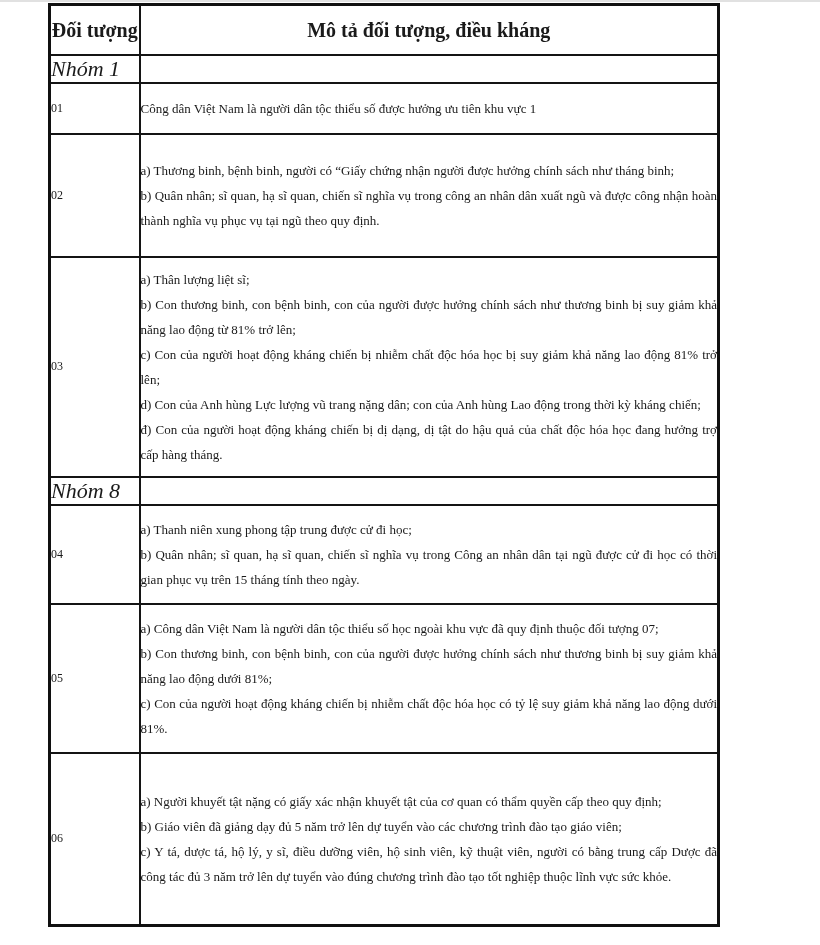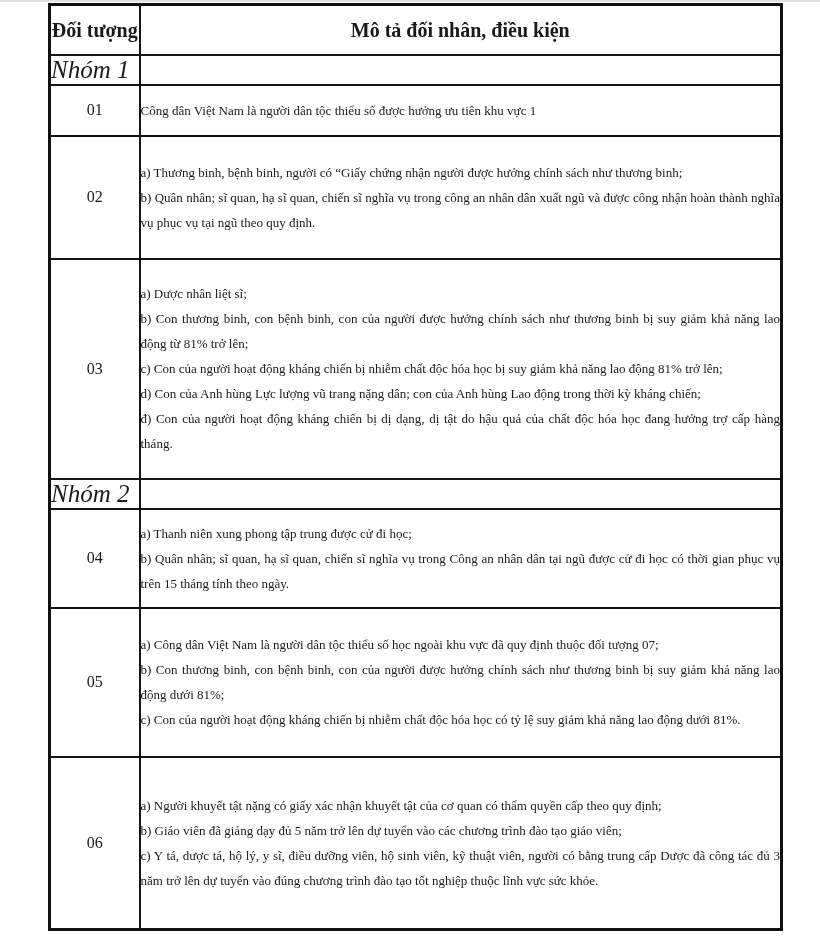--- a/index.html
+++ b/index.html
@@ -21,21 +21,21 @@
     position: absolute;
     top: 0; left: 0;
     width: 820px; height: 2px;
     background: #c8c8c8;
     opacity: 0.55;
   }
   table.main {
     position: absolute;
     top: 3px;
     left: 48px;
-    width: 735px;
+    width: 672px;
     border-collapse: collapse;
     table-layout: fixed;
     border: 3px solid #101010;
   }
   table.main th,
   table.main td {
     border: 2px solid #141414;
     padding: 0;
     vertical-align: middle;
   }
@@ -43,26 +43,26 @@
     width: 90px;
   }
   th {
     font-weight: bold;
     font-size: 20px;
     line-height: 26px;
     text-align: center;
     padding: 1px 6px;
   }
   td.id-cell {
-    text-align: center;
-    font-size: 16px;
+    text-align: left;
+    font-size: 12px;
   }
   td.group-cell {
     font-style: italic;
-    font-size: 25px;
+    font-size: 22px;
     padding: 1px 2px 2px 7px;
     text-align: left;
   }
   td.desc-cell {
     padding: 1px 6px 2px 8px;
   }
   td.desc-cell p {
     margin: 0;
     font-size: 13px;
     line-height: 25px;
@@ -80,56 +80,56 @@
 
   <table class="main">
     <colgroup>
       <col style="width:90px">
       <col>
     </colgroup>
 
     <tbody>
         <tr style="height:50px">
       <th class="col-subject">Đối tượng</th>
-      <th>Mô tả đối nhân, điều kiện</th>
+      <th>Mô tả đối tượng, điều kháng</th>
     </tr>
 
     <tr style="height:27px">
       <td class="group-cell">Nhóm 1</td>
       <td class="desc-cell"></td>
     </tr>
 
     <tr style="height:51px">
       <td class="id-cell">01</td>
       <td class="desc-cell">
         <p>Công dân Việt Nam là người dân tộc thiểu số được hưởng ưu tiên khu vực 1</p>
       </td>
     </tr>
 
     <tr style="height:123px">
       <td class="id-cell">02</td>
       <td class="desc-cell">
-        <p>a) Thương binh, bệnh binh, người có “Giấy chứng nhận người được hưởng chính sách như thương binh;</p>
+        <p>a) Thương binh, bệnh binh, người có “Giấy chứng nhận người được hưởng chính sách như tháng binh;</p>
         <p>b) Quân nhân; sĩ quan, hạ sĩ quan, chiến sĩ nghĩa vụ trong công an nhân dân xuất ngũ và được công nhận hoàn thành nghĩa vụ phục vụ tại ngũ theo quy định.</p>
       </td>
     </tr>
 
     <tr style="height:220px">
       <td class="id-cell">03</td>
       <td class="desc-cell">
-        <p>a) Dược nhân liệt sĩ;</p>
+        <p>a) Thân lượng liệt sĩ;</p>
         <p>b) Con thương binh, con bệnh binh, con của người được hưởng chính sách như thương binh bị suy giảm khả năng lao động từ 81% trở lên;</p>
         <p>c) Con của người hoạt động kháng chiến bị nhiễm chất độc hóa học bị suy giảm khả năng lao động 81% trở lên;</p>
         <p>d) Con của Anh hùng Lực lượng vũ trang nặng dân; con của Anh hùng Lao động trong thời kỳ kháng chiến;</p>
         <p>đ) Con của người hoạt động kháng chiến bị dị dạng, dị tật do hậu quả của chất độc hóa học đang hưởng trợ cấp hàng tháng.</p>
       </td>
     </tr>
 
     <tr style="height:26px">
-      <td class="group-cell">Nhóm 2</td>
+      <td class="group-cell">Nhóm 8</td>
       <td class="desc-cell"></td>
     </tr>
 
     <tr style="height:99px">
       <td class="id-cell">04</td>
       <td class="desc-cell">
         <p>a) Thanh niên xung phong tập trung được cử đi học;</p>
         <p>b) Quân nhân; sĩ quan, hạ sĩ quan, chiến sĩ nghĩa vụ trong Công an nhân dân tại ngũ được cử đi học có thời gian phục vụ trên 15 tháng tính theo ngày.</p>
       </td>
     </tr>

